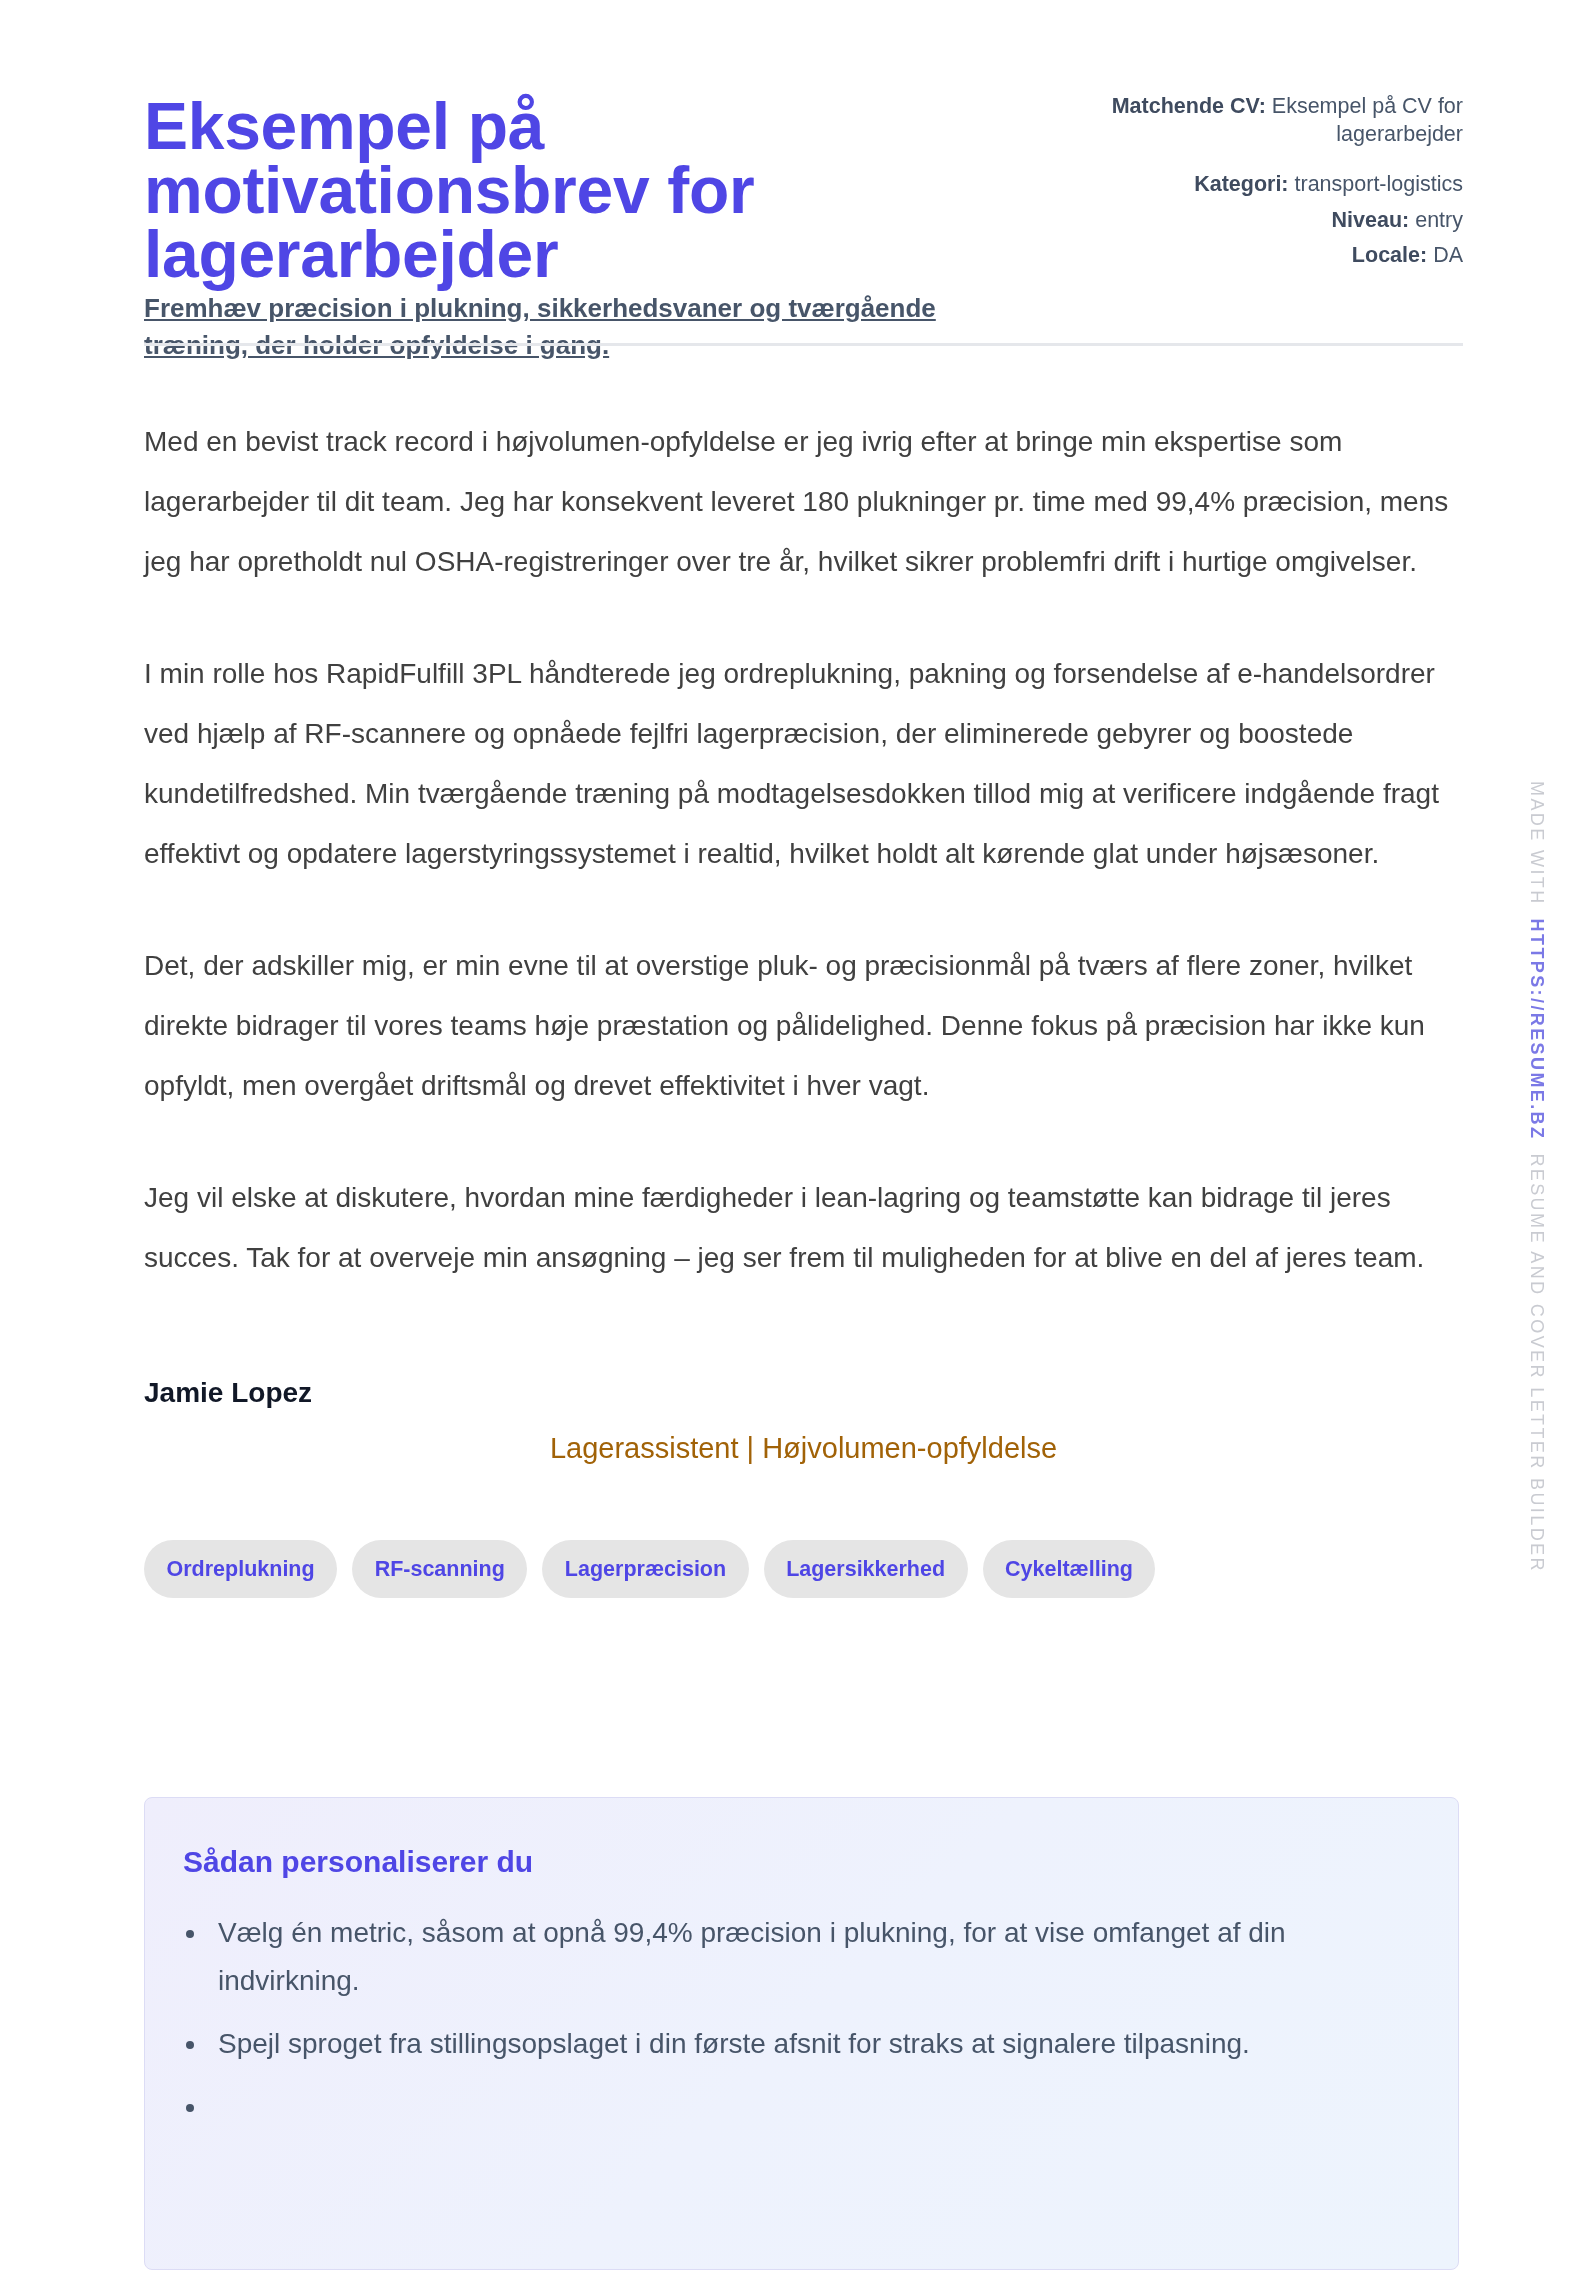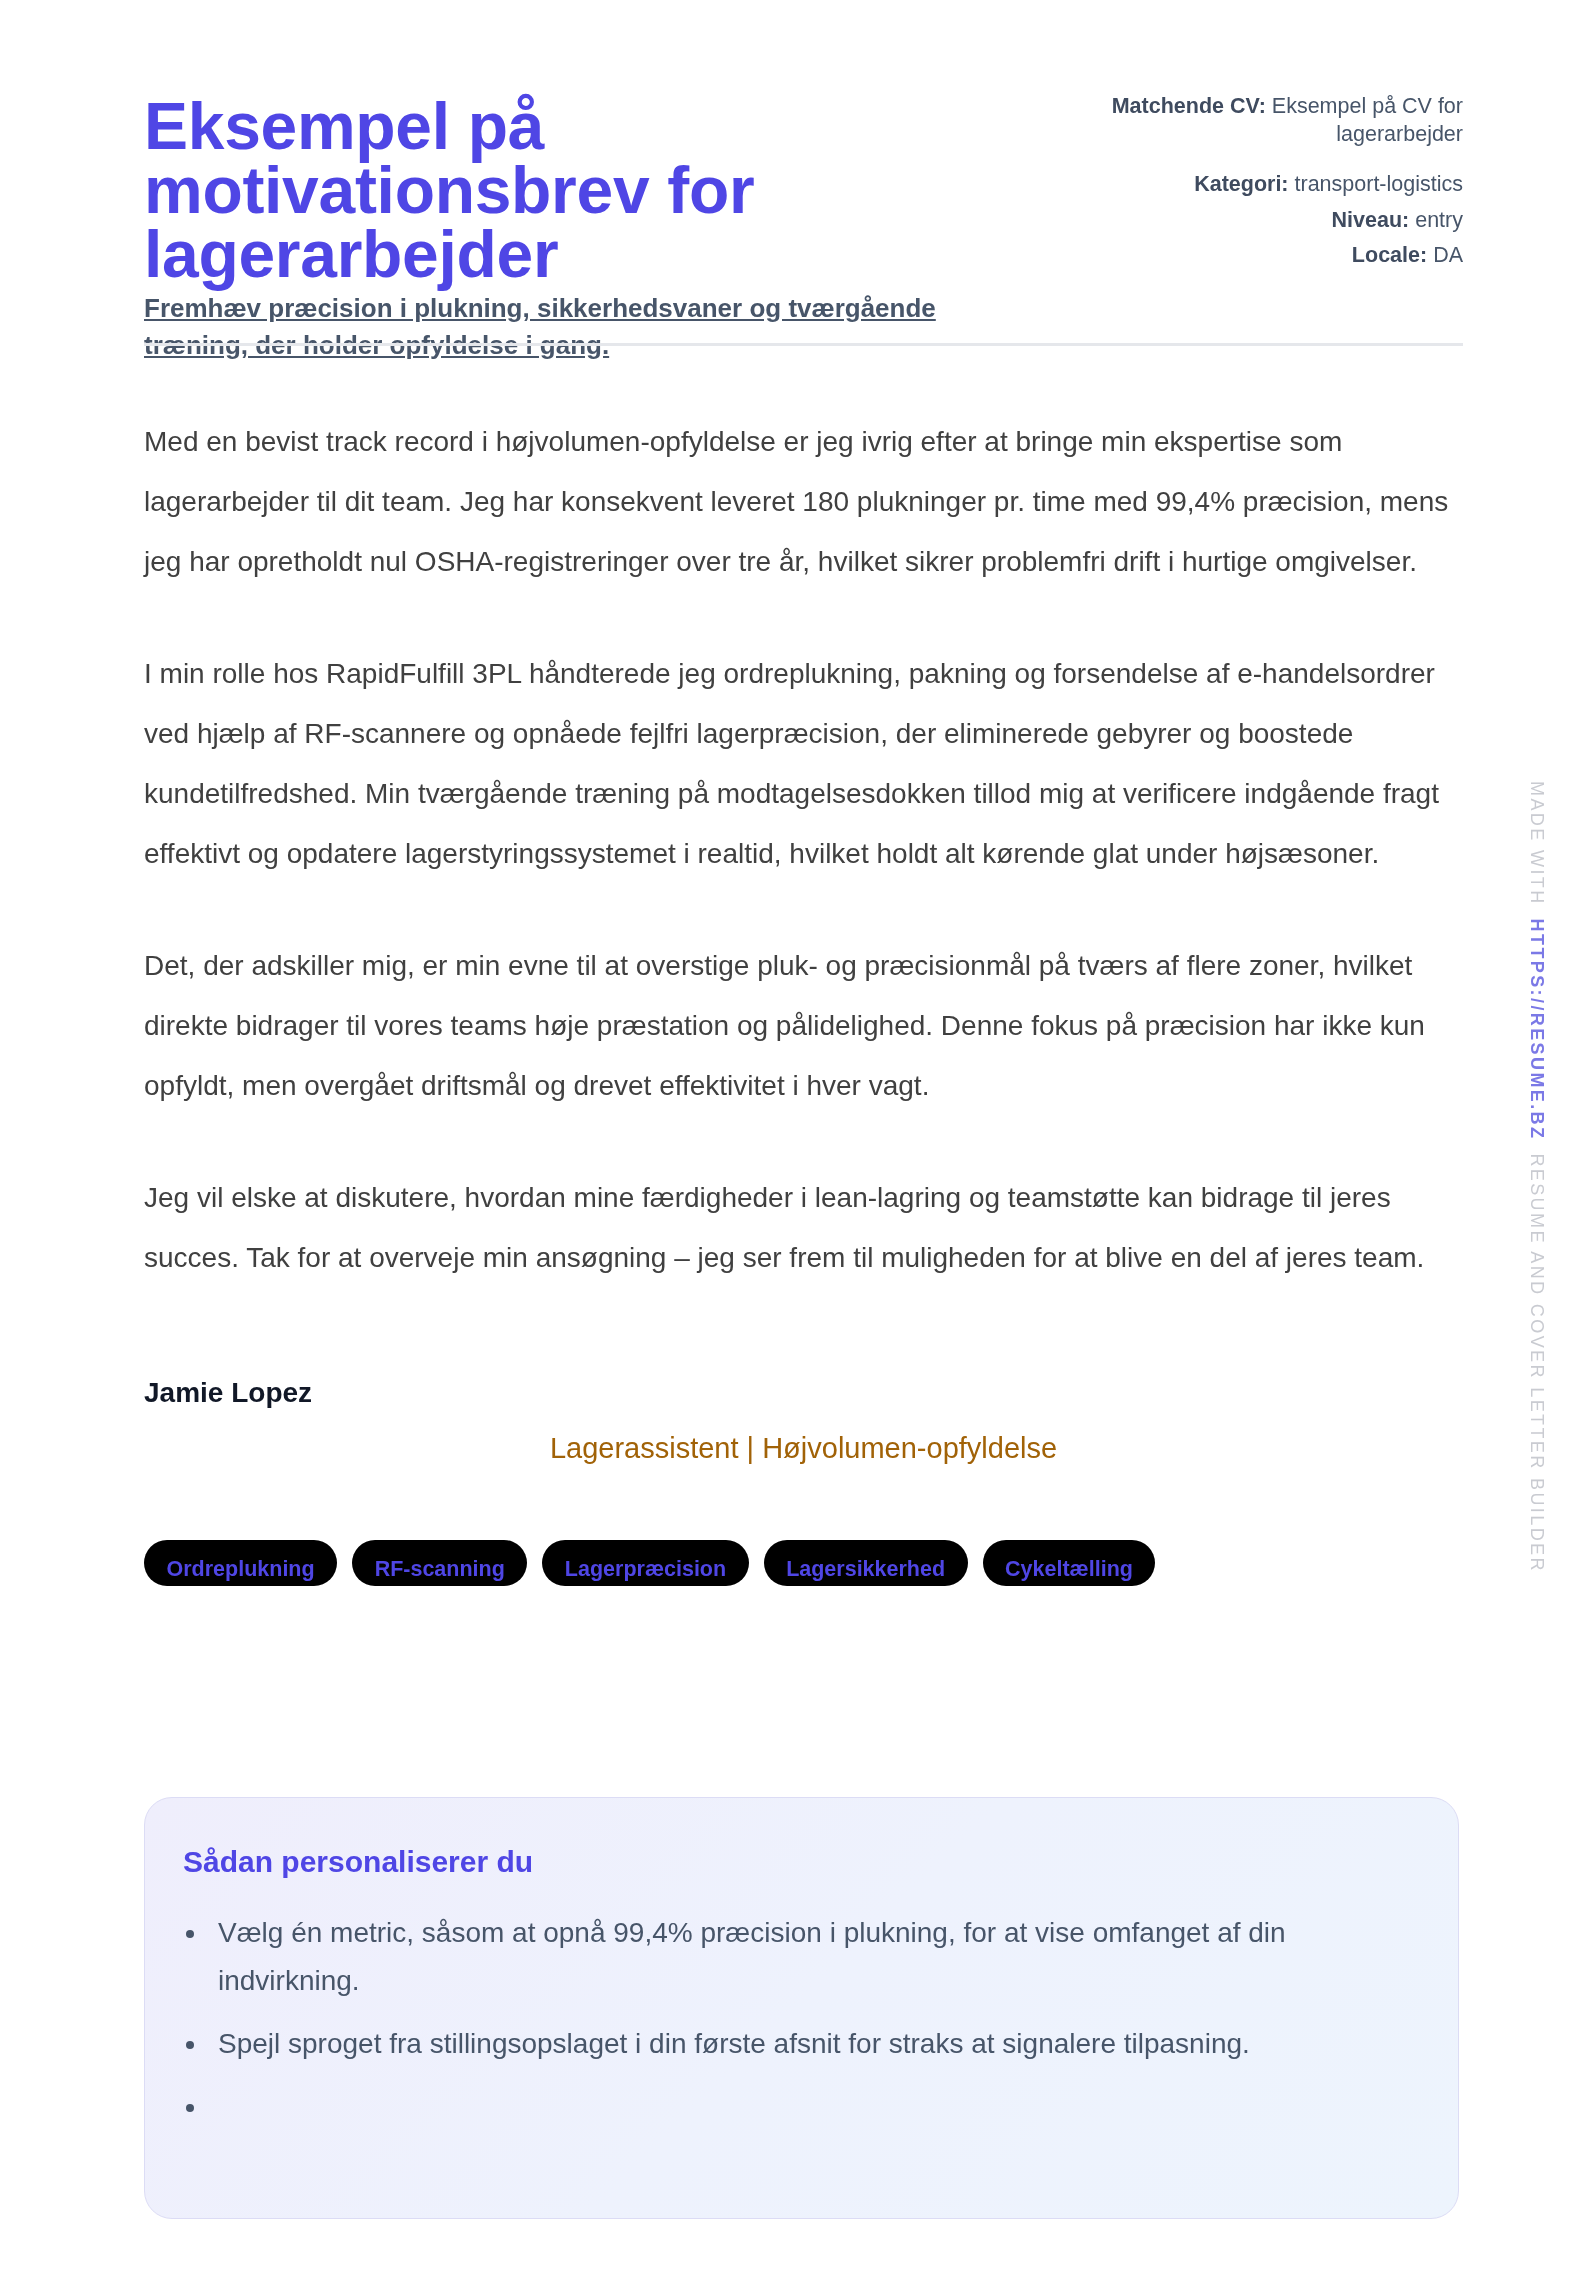--- a/index.html
+++ b/index.html
@@ -38,28 +38,28 @@
     }
     .para {
       font-size: 28px; line-height: 60px; color: #404040; margin: 0 0 52px 0;
     }
     .signature { margin-top: 86px; }
     .sig-name { font-size: 28px; line-height: 37px; font-weight: 700; color: #111827; }
     .sig-title { font-size: 29px; line-height: 37px; color: #a16207; margin-top: 19px; text-align: center; }
 
     .tags { display: flex; gap: 15px; margin-top: 73px; }
     .tag {
-      background: #000000; color: #4f46e5; font-size: 21.5px; font-weight: 700;
-      height: 46px; line-height: 58px; padding: 0 22.5px; border-radius: 29px;
+      background: #e5e5e5; color: #4f46e5; font-size: 21.5px; font-weight: 700;
+      height: 58px; line-height: 58px; padding: 0 22.5px; border-radius: 29px;
     }
 
     
     .tips {
-      position: absolute; left: 0; top: 1797px; width: 1315px; height: 422px;
-      border: 1.9px solid #dcdcf5; border-radius: 28px; box-sizing: border-box;
+      position: absolute; left: 0; top: 1797px; width: 1315px; height: 473px;
+      border: 1.9px solid #dcdcf5; border-radius: 8px; box-sizing: border-box;
       background: linear-gradient(135deg, #efeefc 0%, #eef2fd 50%, #edf4fd 100%);
     }
     .tips-title {
       position: absolute; left: 38px; top: 45px; margin: 0;
       font-size: 30px; line-height: 37px; font-weight: 700; color: #4f46e5;
     }
     .tips-list {
       position: absolute; left: 38px; top: 111px; width: 1218px; margin: 0; padding: 0; list-style: none;
     }
     .tips-item {

